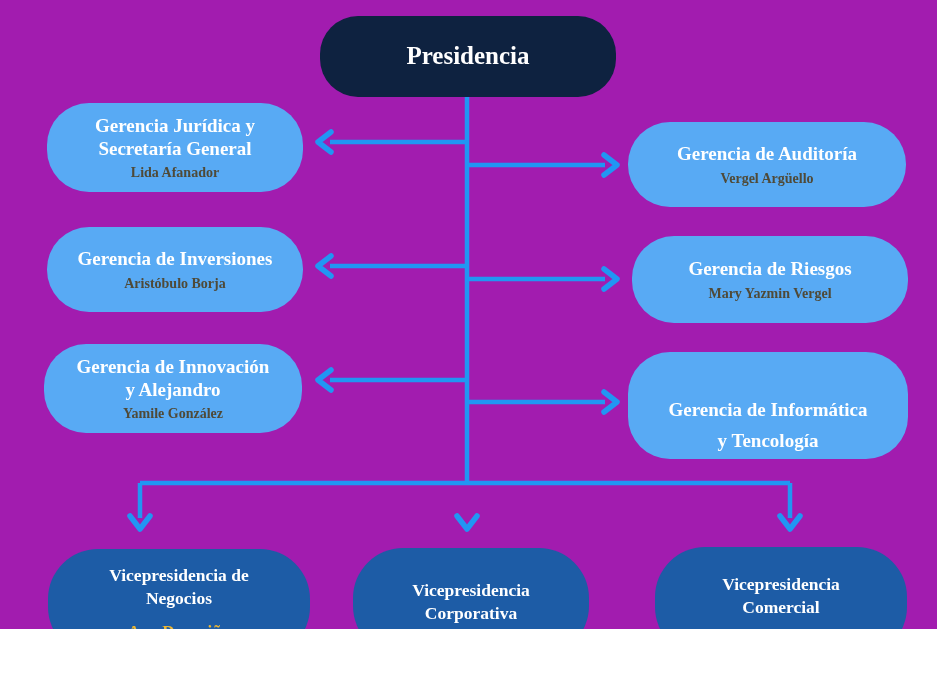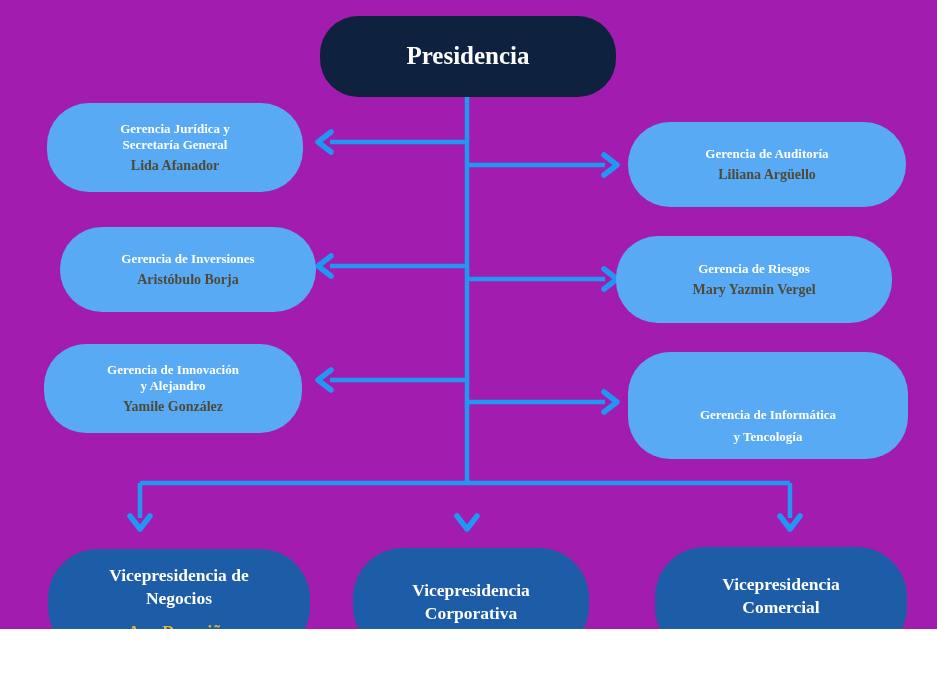--- a/index.html
+++ b/index.html
@@ -31,36 +31,36 @@
     font-weight: 700;
     color: #ffffff;
     white-space: pre-line;
   }
   
   .root { background: #0E2240; border-radius: 38px; }
   .root .title { font-size: 25px; line-height: 1.15; }
   .root .name  { font-size: 22px; font-weight: 500; color: #ffffff; margin-top: 3px; white-space: pre-line; }
   
   .manager { background: #58AAF4; border-radius: 42px; }
-  .manager .title { font-size: 13px; line-height: 1.22; }
+  .manager .title { font-size: 19px; line-height: 1.22; }
   .manager .name  { font-size: 14px; font-weight: 600; color: #4F4A38; margin-top: 5px; }
   .tall-title .title { line-height: 1.62; margin-top: 40px; }
   
   .vp { background: #1D5CA6; border-radius: 50px; }
   .vp .title { font-size: 17.5px; line-height: 1.3; }
   .vp .name  { font-size: 17px; font-weight: 700; color: #EAB635; margin-top: 12px; }
   .top-aligned { justify-content: flex-start; padding-top: 26px; }
 
   
   .pos-root { left: 320px; top: 16px;  width: 296px; height: 81px; }
   .pos-l1   { left: 47px;  top: 103px; width: 256px; height: 89px; }
-  .pos-l2   { left: 60px;  top: 227px; width: 256px; height: 85px; }
+  .pos-l2   { left: 47px;  top: 227px; width: 256px; height: 85px; }
   .pos-l3   { left: 44px;  top: 344px; width: 258px; height: 89px; }
   .pos-r1   { left: 628px; top: 122px; width: 278px; height: 85px; }
-  .pos-r2   { left: 616px; top: 236px; width: 276px; height: 87px; }
+  .pos-r2   { left: 632px; top: 236px; width: 276px; height: 87px; }
   .pos-r3   { left: 628px; top: 352px; width: 280px; height: 107px; }
   .pos-v1   { left: 48px;  top: 549px; width: 262px; height: 108px; }
   .pos-v2   { left: 353px; top: 548px; width: 236px; height: 108px; }
   .pos-v3   { left: 655px; top: 547px; width: 252px; height: 110px; }
 </style>
 </head>
 <body>
 
 <div class="stage">
 
@@ -106,21 +106,21 @@
     <span class="name">Aristóbulo Borja</span>
   </div>
   <div class="node manager pos-l3">
     <span class="title">Gerencia de Innovación
 y Alejandro</span>
     <span class="name">Yamile González</span>
   </div>
 
   <div class="node manager pos-r1">
     <span class="title">Gerencia de Auditoría</span>
-    <span class="name">Liliana Argüello</span>
+    <span class="name">Vergel Argüello</span>
   </div>
   <div class="node manager pos-r2">
     <span class="title">Gerencia de Riesgos</span>
     <span class="name">Mary Yazmin Vergel</span>
   </div>
   <div class="node manager tall-title pos-r3">
     <span class="title">Gerencia de Informática
 y Tencología</span>
   </div>
 

